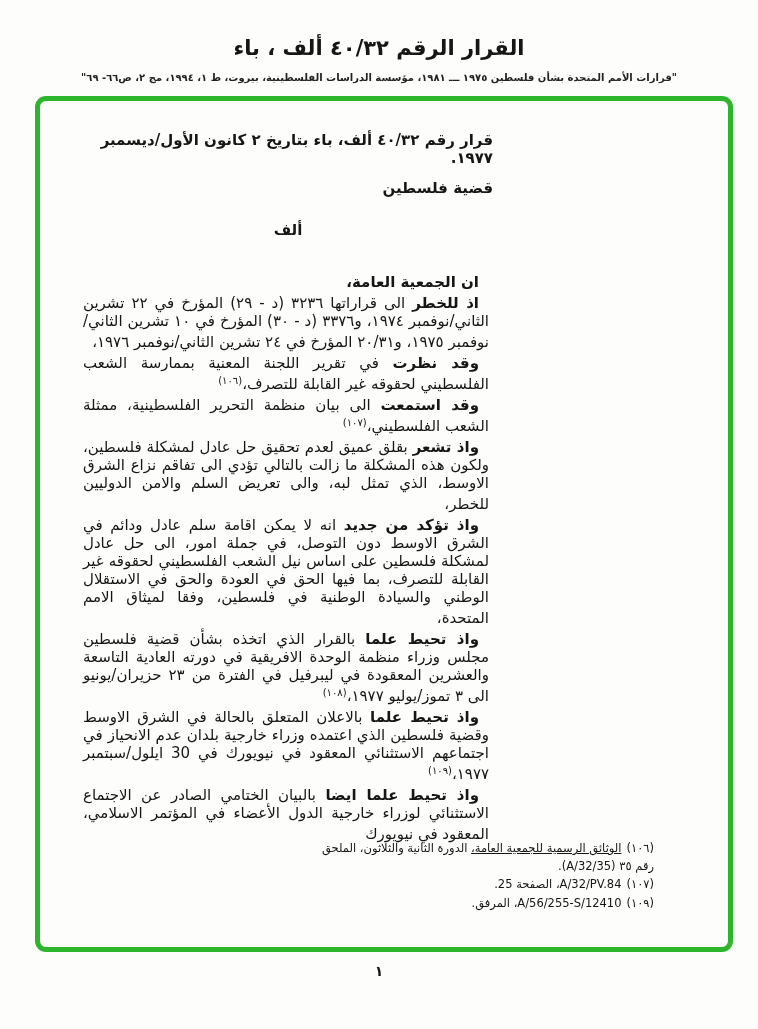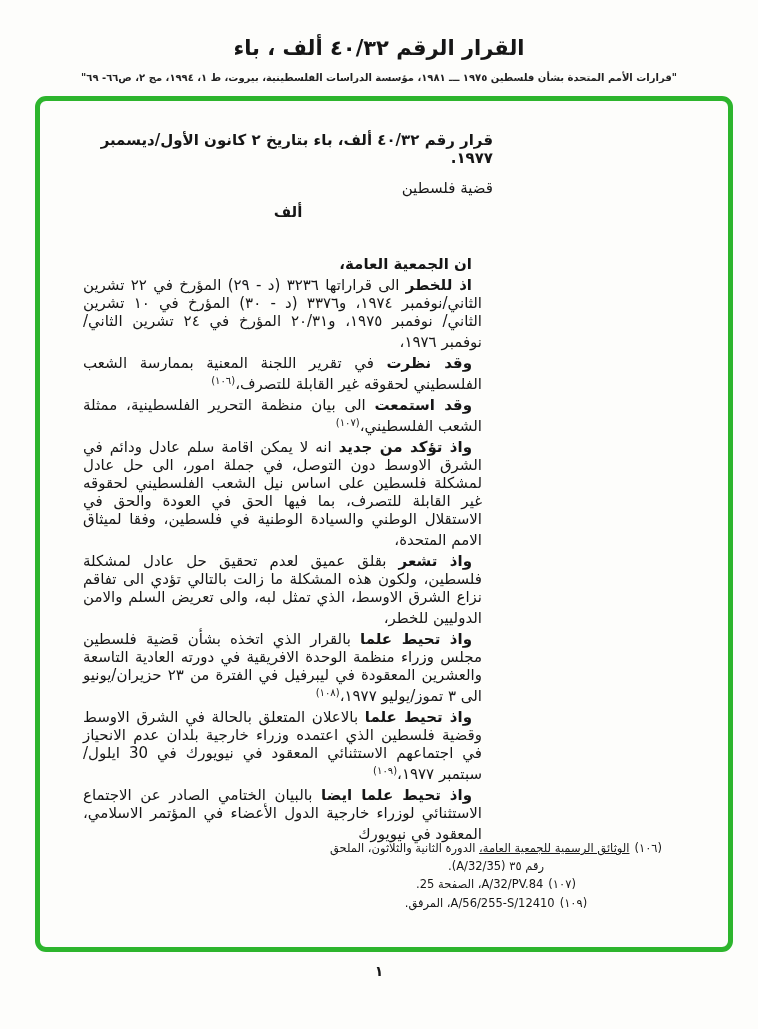--- a/index.html
+++ b/index.html
@@ -33,38 +33,38 @@
   }
   .content {
     position: absolute;
     top: 131px; right: 265px;
     width: 410px;
     text-align: right;
     font-size: 15px;
     line-height: 18px;
   }
   .doc-title { font-weight: bold; margin-bottom: 12px; }
-  .doc-subject { font-weight: normal; margin-bottom: 6px; }
+  .doc-subject { font-weight: bold; margin-bottom: 24px; }
   .section-heading { font-weight: bold; text-align: center; margin-bottom: 34px; }
   .para {
-    margin: 0 11px 3px 0;
+    margin: 0 4px 3px 0;
     text-align: justify;
     text-align-last: right;
     text-indent: 10px;
   }
   .opening { font-weight: bold; text-align: right; }
   .lead { font-weight: bold; }
   .fn-ref { font-size: 10px; vertical-align: 5px; }
   .footnotes {
     position: absolute;
-    top: 840px; right: 88px;
+    top: 840px; right: 104px;
     width: 348px;
     font-size: 11.5px;
     line-height: 17.5px;
-    text-align: center;
+    text-align: right;
   }
   .footnote { margin: 0 0 1px 0; }
   .fn-num { margin-left: 5px; }
   .fn-title { text-decoration: underline; }
   .page-number {
     position: absolute;
     top: 963px; left: 0; right: 0;
     text-align: center;
     font-size: 14px; font-weight: bold;
   }
@@ -85,23 +85,23 @@
   <div class="section-heading">ألف</div>
 
   <p class="para opening">ان الجمعية العامة،</p>
 
   <p class="para"><span class="lead">اذ للخطر</span><span> الى قراراتها ٣٢٣٦ (د - ٢٩) المؤرخ في ٢٢ تشرين الثاني/نوفمبر ١٩٧٤، و٣٣٧٦ (د - ٣٠) المؤرخ في ١٠ تشرين الثاني/ نوفمبر ١٩٧٥، و٢٠/٣١ المؤرخ في ٢٤ تشرين الثاني/نوفمبر ١٩٧٦،</span><sup class="fn-ref"></sup></p>
 
   <p class="para"><span class="lead">وقد نظرت</span><span> في تقرير اللجنة المعنية بممارسة الشعب الفلسطيني لحقوقه غير القابلة للتصرف،</span><sup class="fn-ref">(١٠٦)</sup></p>
 
   <p class="para"><span class="lead">وقد استمعت</span><span> الى بيان منظمة التحرير الفلسطينية، ممثلة الشعب الفلسطيني،</span><sup class="fn-ref">(١٠٧)</sup></p>
 
+  <p class="para"><span class="lead">واذ تشعر</span><span> بقلق عميق لعدم تحقيق حل عادل لمشكلة فلسطين، ولكون هذه المشكلة ما زالت بالتالي تؤدي الى تفاقم نزاع الشرق الاوسط، الذي تمثل لبه، والى تعريض السلم والامن الدوليين للخطر،</span><sup class="fn-ref"></sup></p>
+
   <p class="para"><span class="lead">واذ تؤكد من جديد</span><span> انه لا يمكن اقامة سلم عادل ودائم في الشرق الاوسط دون التوصل، في جملة امور، الى حل عادل لمشكلة فلسطين على اساس نيل الشعب الفلسطيني لحقوقه غير القابلة للتصرف، بما فيها الحق في العودة والحق في الاستقلال الوطني والسيادة الوطنية في فلسطين، وفقا لميثاق الامم المتحدة،</span><sup class="fn-ref"></sup></p>
-
-  <p class="para"><span class="lead">واذ تشعر</span><span> بقلق عميق لعدم تحقيق حل عادل لمشكلة فلسطين، ولكون هذه المشكلة ما زالت بالتالي تؤدي الى تفاقم نزاع الشرق الاوسط، الذي تمثل لبه، والى تعريض السلم والامن الدوليين للخطر،</span><sup class="fn-ref"></sup></p>
 
   <p class="para"><span class="lead">واذ تحيط علما</span><span> بالقرار الذي اتخذه بشأن قضية فلسطين مجلس وزراء منظمة الوحدة الافريقية في دورته العادية التاسعة والعشرين المعقودة في ليبرفيل في الفترة من ٢٣ حزيران/يونيو الى ٣ تموز/يوليو ١٩٧٧،</span><sup class="fn-ref">(١٠٨)</sup></p>
 
   <p class="para"><span class="lead">واذ تحيط علما</span><span> بالاعلان المتعلق بالحالة في الشرق الاوسط وقضية فلسطين الذي اعتمده وزراء خارجية بلدان عدم الانحياز في اجتماعهم الاستثنائي المعقود في نيويورك في 30 ايلول/سبتمبر ١٩٧٧،</span><sup class="fn-ref">(١٠٩)</sup></p>
 
   <p class="para"><span class="lead">واذ تحيط علما ايضا</span><span> بالبيان الختامي الصادر عن الاجتماع الاستثنائي لوزراء خارجية الدول الأعضاء في المؤتمر الاسلامي، المعقود في نيويورك</span><sup class="fn-ref"></sup></p>
 </div>
 
 <div class="footnotes">
   <div class="footnote"><span class="fn-num">(١٠٦)</span><span class="fn-title">الوثائق الرسمية للجمعية العامة،</span><span> الدورة الثانية والثلاثون، الملحق رقم ٣٥ (A/32/35).</span></div>

